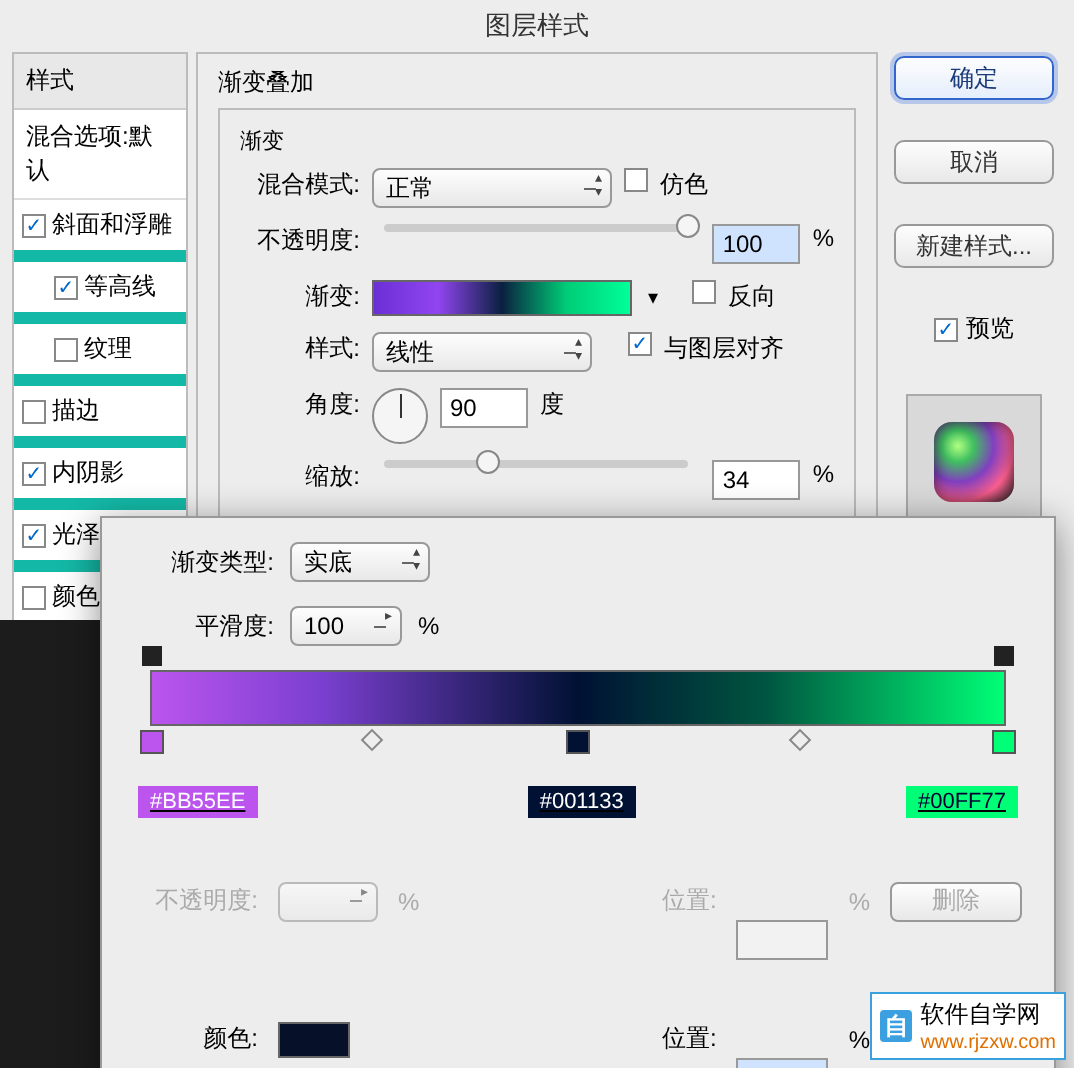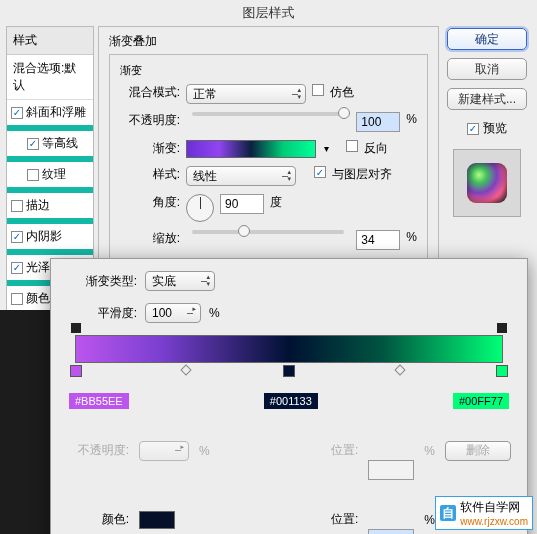--- a/index.html
+++ b/index.html
@@ -23,21 +23,21 @@
 .form-label { width: 60px; text-align: right; }
 .select { height: 20px; border: 1px solid #999; background: linear-gradient(#fdfdfd,#e8e8e8); border-radius: 4px; padding: 0 18px 0 6px; position: relative; min-width: 100px; display: inline-flex; align-items: center; }
 .select::after { content: ""; position: absolute; right: 6px; top: 3px; font-size: 8px; line-height: 6px; width: 8px; height: 12px; background: linear-gradient(#666,#666) center/6px 1px no-repeat; }
 .select .arrows { position: absolute; right: 4px; top: 1px; font-size: 7px; line-height: 7px; color: #444; }
 .slider { flex: 1; height: 4px; background: #ccc; border-radius: 2px; position: relative; margin: 0 6px; }
 .slider-thumb { position: absolute; top: -5px; width: 12px; height: 12px; background: #f5f5f5; border: 1px solid #888; border-radius: 50%; }
 .num-input { width: 44px; height: 20px; border: 1px solid #999; background: #fff; padding: 0 4px; text-align: left; }
 .num-input.hl { background: #cfe3ff; }
 .grad-swatch { width: 130px; height: 18px; border: 1px solid #666; background: linear-gradient(90deg, #6b2fd6, #9145f0, #0a2040, #00cc77, #00ff99); position: relative; }
 .grad-swatch::after { content: "▾"; position: absolute; right: -14px; top: 2px; font-size: 10px; }
-.right-panel { width: 88px; display: flex; flex-direction: column; gap: 8px; align-items: center; padding-top: 2px; }
+.right-panel { width: 88px; display: flex; flex-direction: column; gap: 20px; align-items: center; padding-top: 2px; }
 .btn { width: 80px; height: 22px; border: 1px solid #5577bb; border-radius: 5px; background: linear-gradient(#fdfdfd,#e5eefc); display: flex; align-items: center; justify-content: center; cursor: pointer; color: #1a3a7a; }
 .btn.primary { border-color: #3366cc; box-shadow: 0 0 0 2px rgba(80,130,230,.35); }
 .btn.plain { border-color: #999; background: linear-gradient(#fdfdfd,#e8e8e8); color: #333; }
 .preview-box { width: 68px; height: 68px; border: 1px solid #aaa; background: #d9d9d9; display: flex; align-items: center; justify-content: center; margin-top: 4px; }
 .preview-icon { width: 40px; height: 40px; border-radius: 9px; background: radial-gradient(circle at 30% 30%, #b0ff80, #40c060 20%, #8040c0 45%, #ff6090 70%, #333 100%); box-shadow: inset 0 0 8px rgba(0,0,0,.6); }
 .angle-dial { width: 28px; height: 28px; border: 1px solid #888; border-radius: 50%; background: #f5f5f5; position: relative; }
 .angle-dial::after { content: ""; position: absolute; left: 50%; top: 2px; width: 1px; height: 12px; background: #333; }
 
 
 .grad-editor { position: absolute; left: 50px; top: 258px; width: 478px; background: #ededed; border: 1px solid #999; box-shadow: 0 4px 18px rgba(0,0,0,.45); padding: 12px 16px 16px; }
@@ -46,21 +46,21 @@
 .grad-bar-wrap { position: relative; margin: 6px 8px 30px; }
 .grad-bar { height: 28px; border: 1px solid #666; background: linear-gradient(90deg, #BB55EE 0%, #7a3fd0 20%, #001133 50%, #005540 72%, #00FF77 100%); }
 .stop-top { position: absolute; top: -12px; width: 10px; height: 10px; background: #222; }
 .stop-top.l { left: -4px; } .stop-top.r { right: -4px; }
 .stop-bot { position: absolute; bottom: -14px; width: 12px; height: 12px; border: 1px solid #555; }
 .stop-bot.l { left: -5px; background: #BB55EE; }
 .stop-bot.m { left: calc(50% - 6px); background: #001133; }
 .stop-bot.r { right: -5px; background: #00FF77; }
 .diamond { position: absolute; bottom: -11px; width: 8px; height: 8px; transform: rotate(45deg); border: 1px solid #888; background: #eee; }
 .diamond.d1 { left: 25%; } .diamond.d2 { left: 75%; }
-.hex-row { display: flex; justify-content: space-between; margin: 16px 2px 12px; }
+.hex-row { display: flex; justify-content: space-between; margin: 16px 2px 12px; text-decoration: underline; }
 .hex { padding: 2px 6px; color: #fff; font-size: 11px; }
 .hex.h1 { background: #BB55EE; } .hex.h2 { background: #001133; } .hex.h3 { background: #00FF77; color:#003; }
 .ctrl-row { display: flex; align-items: center; gap: 10px; margin-bottom: 10px; }
 .ctrl-label { width: 62px; text-align: right; }
 .small-input { width: 46px; height: 20px; border: 1px solid #999; background: #fff; padding: 0 4px; margin-top: 39px; }
 .small-input.dim { background: #f2f2f2; color: #aaa; }
 .disabled { color: #aaa; }
 .color-swatch { width: 36px; height: 18px; border: 1px solid #666; background: #061028; }
 .btn-sm { width: 66px; height: 20px; border: 1px solid #999; border-radius: 4px; background: linear-gradient(#fdfdfd,#e8e8e8); display: flex; align-items: center; justify-content: center; }
 .btn-sm.dim { color: #aaa; }

